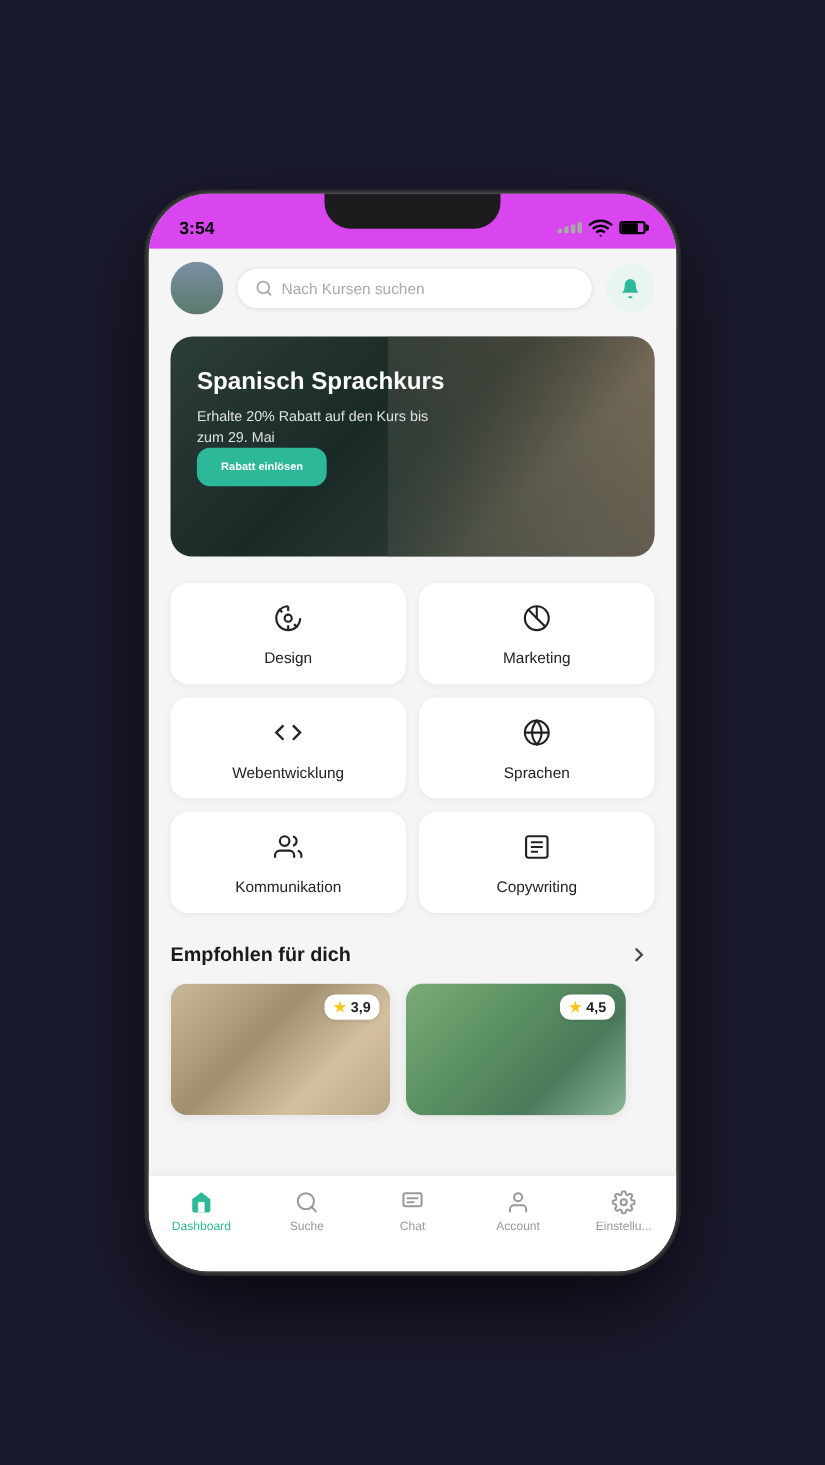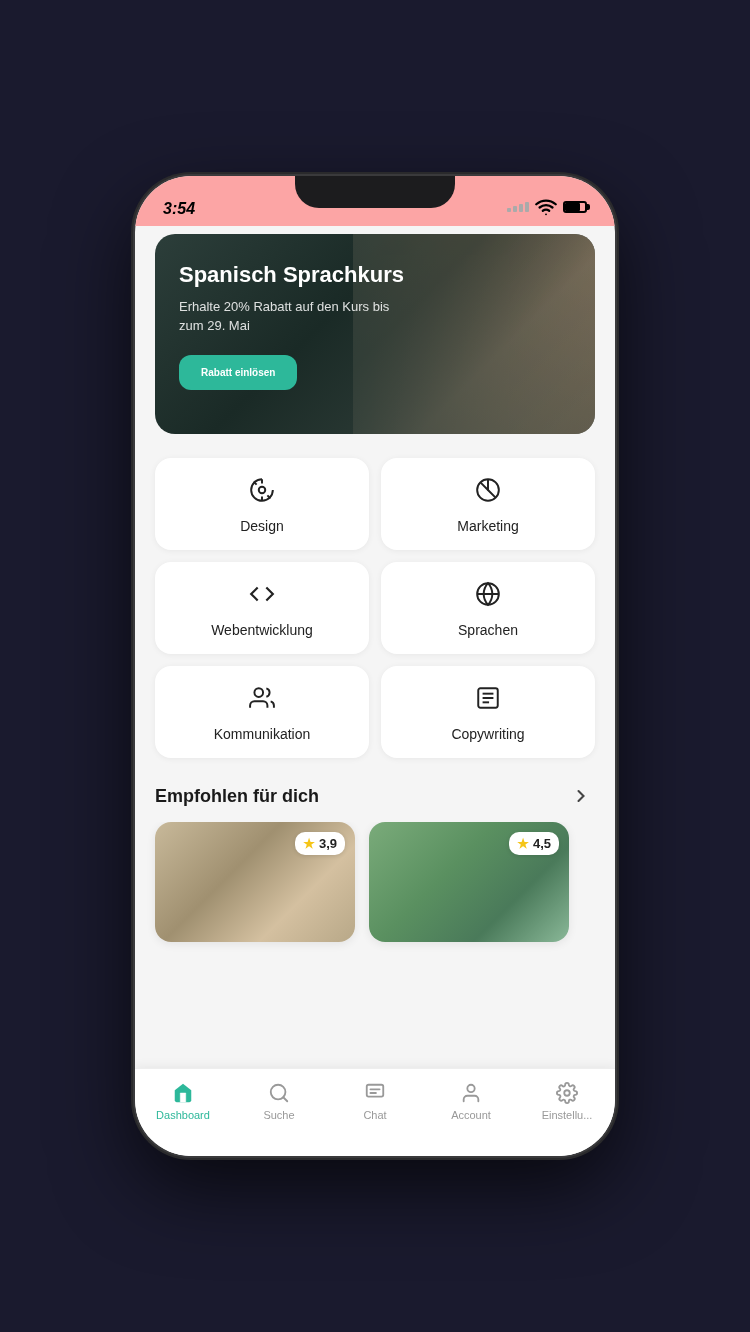--- a/index.html
+++ b/index.html
@@ -48,24 +48,23 @@
       z-index: 100;
     }
 
     
     .status-bar {
       height: 50px;
       display: flex;
       align-items: flex-end;
       justify-content: space-between;
       padding: 0 28px 8px;
-      background: #fca5a5;
+      background: #d946ef;
       z-index: 50;
       flex-shrink: 0;
-      font-style: italic;
     }
 
     .status-time {
       font-size: 16px;
       font-weight: 700;
       color: #000;
     }
 
     .status-icons {
       display: flex;
@@ -204,21 +203,20 @@
       font-size: 22px;
       font-weight: 800;
       color: #fff;
       line-height: 1.2;
       margin-bottom: 10px;
     }
 
     .banner-subtitle {
       font-size: 13px;
       color: rgba(255,255,255,0.85);
-      margin-bottom: 20px;
       line-height: 1.4;
     }
 
     .banner-btn {
       display: inline-block;
       background: #2db89a;
       color: #fff;
       font-size: 10px;
       font-weight: 600;
       padding: 12px 22px;
@@ -408,20 +406,38 @@
           <circle cx="12" cy="20" r="1" fill="#000" stroke="none"></circle>
         </svg>
         <div class="battery-icon">
           <div class="battery-fill"></div>
         </div>
       </div>
     </div>
 
     <div class="content">
 
+      <div class="header">
+        <div class="avatar">
+          <div class="face-bg"></div>
+        </div>
+        <div class="search-bar">
+          <svg class="search-icon-svg" viewBox="0 0 24 24" fill="none" stroke="#aaa" stroke-width="2.5" stroke-linecap="round">
+            <circle cx="11" cy="11" r="8"></circle>
+            <path d="M21 21l-4.35-4.35"></path>
+          </svg>
+          <span class="search-placeholder">Nach Kursen suchen</span>
+        </div>
+        <div class="bell-btn">
+          <svg class="bell-svg" viewBox="0 0 24 24" fill="#2db89a">
+            <path d="M18 8A6 6 0 0 0 6 8c0 7-3 9-3 9h18s-3-2-3-9"></path>
+            <path d="M13.73 21a2 2 0 0 1-3.46 0" fill="none" stroke="#2db89a" stroke-width="2"></path>
+          </svg>
+        </div>
+      </div>
 
       <div class="banner">
         <div class="banner-bg-img"></div>
         <div class="banner-content">
           <div class="banner-title">Spanisch Sprachkurs</div>
           <div class="banner-subtitle">Erhalte 20% Rabatt auf den Kurs bis zum 29. Mai</div>
           <button class="banner-btn">Rabatt einlösen</button>
         </div>
       </div>
 

